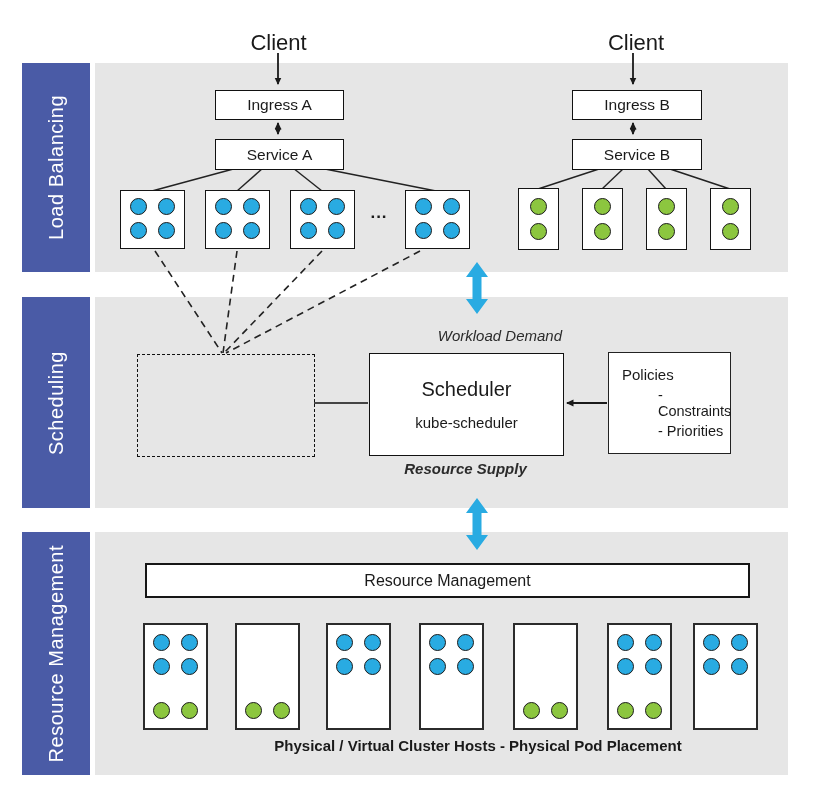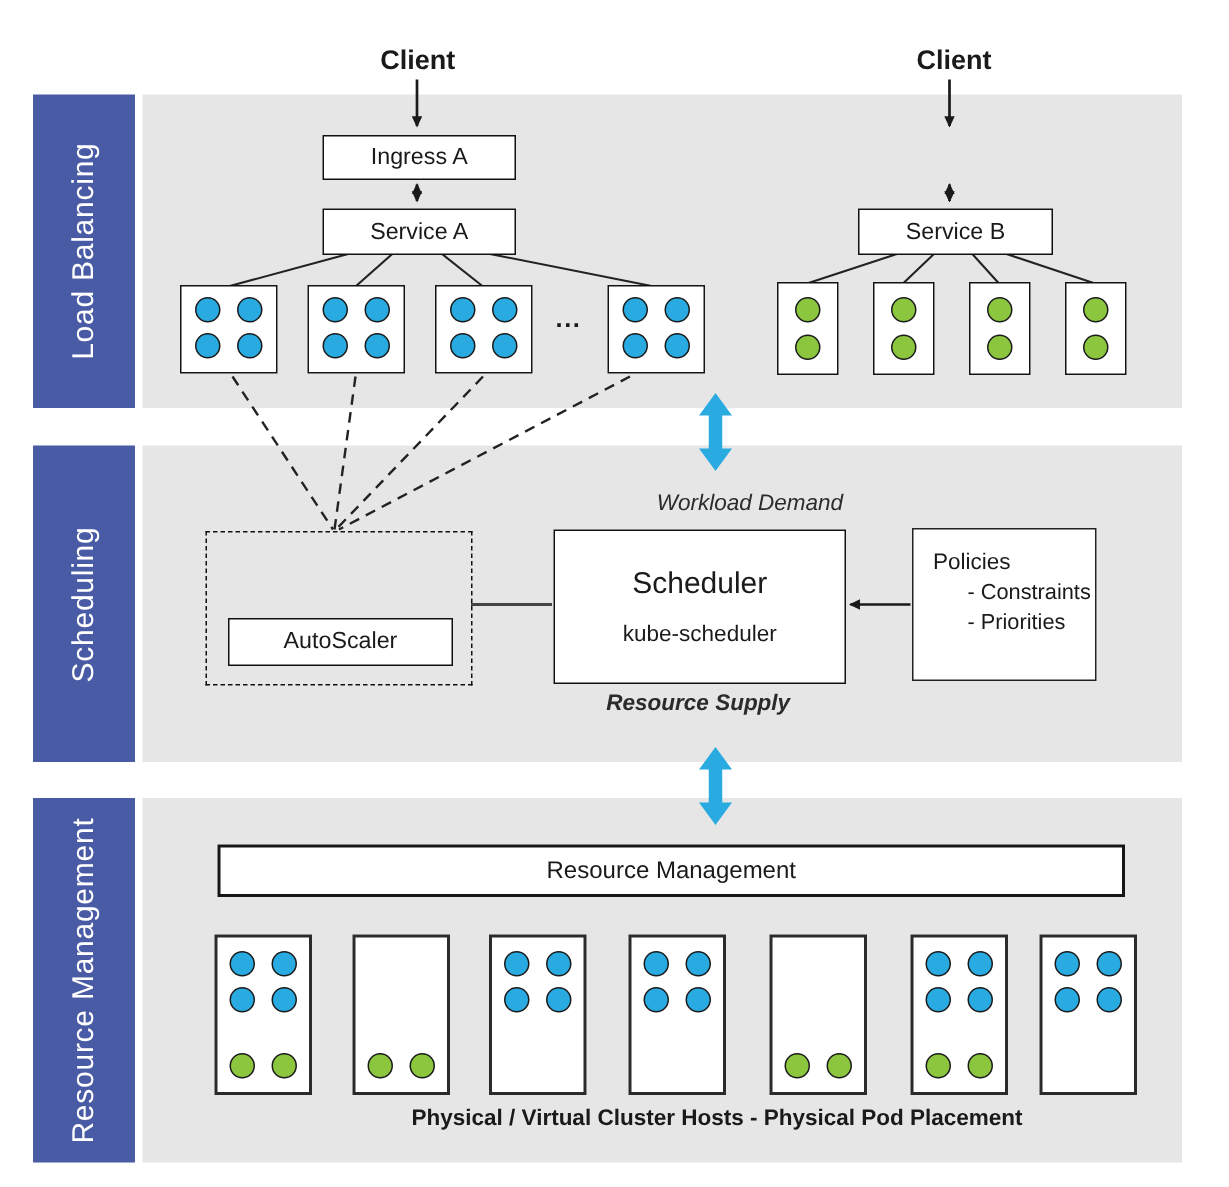--- a/index.html
+++ b/index.html
@@ -11,42 +11,42 @@
          font-family:"Liberation Sans", sans-serif;color:var(--ink);overflow:hidden;}
   .panel{position:absolute;left:95px;width:693px;background:var(--panel-gray);}
   .sidebar{position:absolute;left:22px;width:68px;background:var(--sidebar-blue);
            display:flex;align-items:center;justify-content:center;}
   .sidebar span{writing-mode:vertical-rl;transform:rotate(180deg);color:#fff;
                 font-size:20px;letter-spacing:.5px;white-space:nowrap;}
   svg.overlay{position:absolute;left:0;top:0;z-index:3;pointer-events:none;}
   .box{position:absolute;background:#fff;border:1.5px solid #111;z-index:4;
        display:flex;align-items:center;justify-content:center;font-size:15.5px;}
   .lbl{position:absolute;z-index:4;text-align:center;}
-  .client{font-size:18px;font-weight:700;}
+  .client{font-size:22px;font-weight:400;}
   .italic{font-style:italic;font-size:15px;color:#2b2b2b;}
   .dashedbox{position:absolute;border:1.6px dashed #111;z-index:3;}
   .pod-group{position:absolute;background:#fff;border:1.5px solid #141414;z-index:4;
              box-sizing:border-box;display:flex;flex-direction:column;
              justify-content:space-between;padding:7px 0;}
   .pod-group.center{justify-content:center;}
   .host{position:absolute;background:#fff;border:2px solid #2b2b2b;z-index:4;
         box-sizing:border-box;display:flex;flex-direction:column;
         justify-content:space-between;padding:9px 0;}
   .pods-top{display:flex;flex-direction:column;gap:7px;align-items:center;}
   .pods-bottom{display:flex;flex-direction:column;gap:8px;align-items:center;}
   .pod-row{display:flex;gap:11px;justify-content:center;}
   .pod{width:17px;height:17px;border-radius:50%;border:1.6px solid #1b1b1b;box-sizing:border-box;}
   .pod.blue{background:var(--pod-blue);}
   .pod.green{background:var(--pod-green);}
   .ellipsis{font-size:17px;font-weight:700;letter-spacing:1px;}
   .sched-title{font-size:20px;}
   .sched-sub{font-size:15px;}
   .policies{position:absolute;background:#fff;border:1.5px solid #222;z-index:4;
             box-sizing:border-box;padding:13px 0 0 13px;font-size:15px;}
-  .policies .item{margin-left:23px;margin-top:4px;font-size:14.5px;}
+  .policies .item{margin-left:36px;margin-top:4px;font-size:14.5px;}
   .rmbar{position:absolute;background:#fff;border:2px solid #161616;z-index:4;
          box-sizing:border-box;display:flex;align-items:center;justify-content:center;
          font-size:16px;}
   .caption{font-size:15px;font-weight:600;}
 </style>
 </head>
 <body>
 
 <div id="stage">
 
@@ -98,20 +98,21 @@
 
     <polygon points="477,262 488,277 481.5,277 481.5,299 488,299 477,314 466,299 472.5,299 472.5,277 466,277" style="fill:var(--arrow-cyan)"></polygon>
     <polygon points="477,498 488,513 481.5,513 481.5,535 488,535 477,550 466,535 472.5,535 472.5,513 466,513" style="fill:var(--arrow-cyan)"></polygon>
   </svg>
 
   <div class="lbl client" style="left:215px;top:30px;width:127px;">Client</div>
   <div class="lbl client" style="left:572px;top:30px;width:128px;">Client</div>
 
   <div class="box" style="left:215px;top:90px;width:127px;height:28px;">Ingress A</div>
   <div class="box" style="left:215px;top:139px;width:127px;height:29px;">Service A</div>
+  <div class="box" style="left:572px;top:90px;width:128px;height:28px;">Ingress B</div>
   <div class="box" style="left:572px;top:139px;width:128px;height:29px;">Service B</div>
 
   <div class="pod-group" style="left:120px;top:190px;width:65px;height:59px;">
       <div class="pods-top">
         <div class="pod-row">
           <div class="pod blue"></div>
           <div class="pod blue"></div>
         </div>
         <div class="pod-row">
           <div class="pod blue"></div>
@@ -202,21 +203,20 @@
         </div>
         <div class="pod-row">
           <div class="pod green"></div>
         </div>
       </div>
     </div>
 
   <div class="lbl italic" style="left:369px;top:327px;width:193px;text-align:right;">Workload Demand</div>
 
   <div class="dashedbox" style="left:137px;top:354px;width:176px;height:101px;"></div>
-  <div class="box" style="left:152px;top:412px;width:148px;height:30px;">AutoScaler</div>
 
   <div class="box" style="left:369px;top:353px;width:193px;height:101px;flex-direction:column;gap:13px;">
     <div class="sched-title">Scheduler</div>
     <div class="sched-sub">kube-scheduler</div>
   </div>
 
   <div class="policies" style="left:608px;top:352px;width:123px;height:102px;">
     <div>Policies</div>
     <div class="item">- Constraints</div>
     <div class="item">- Priorities</div>

